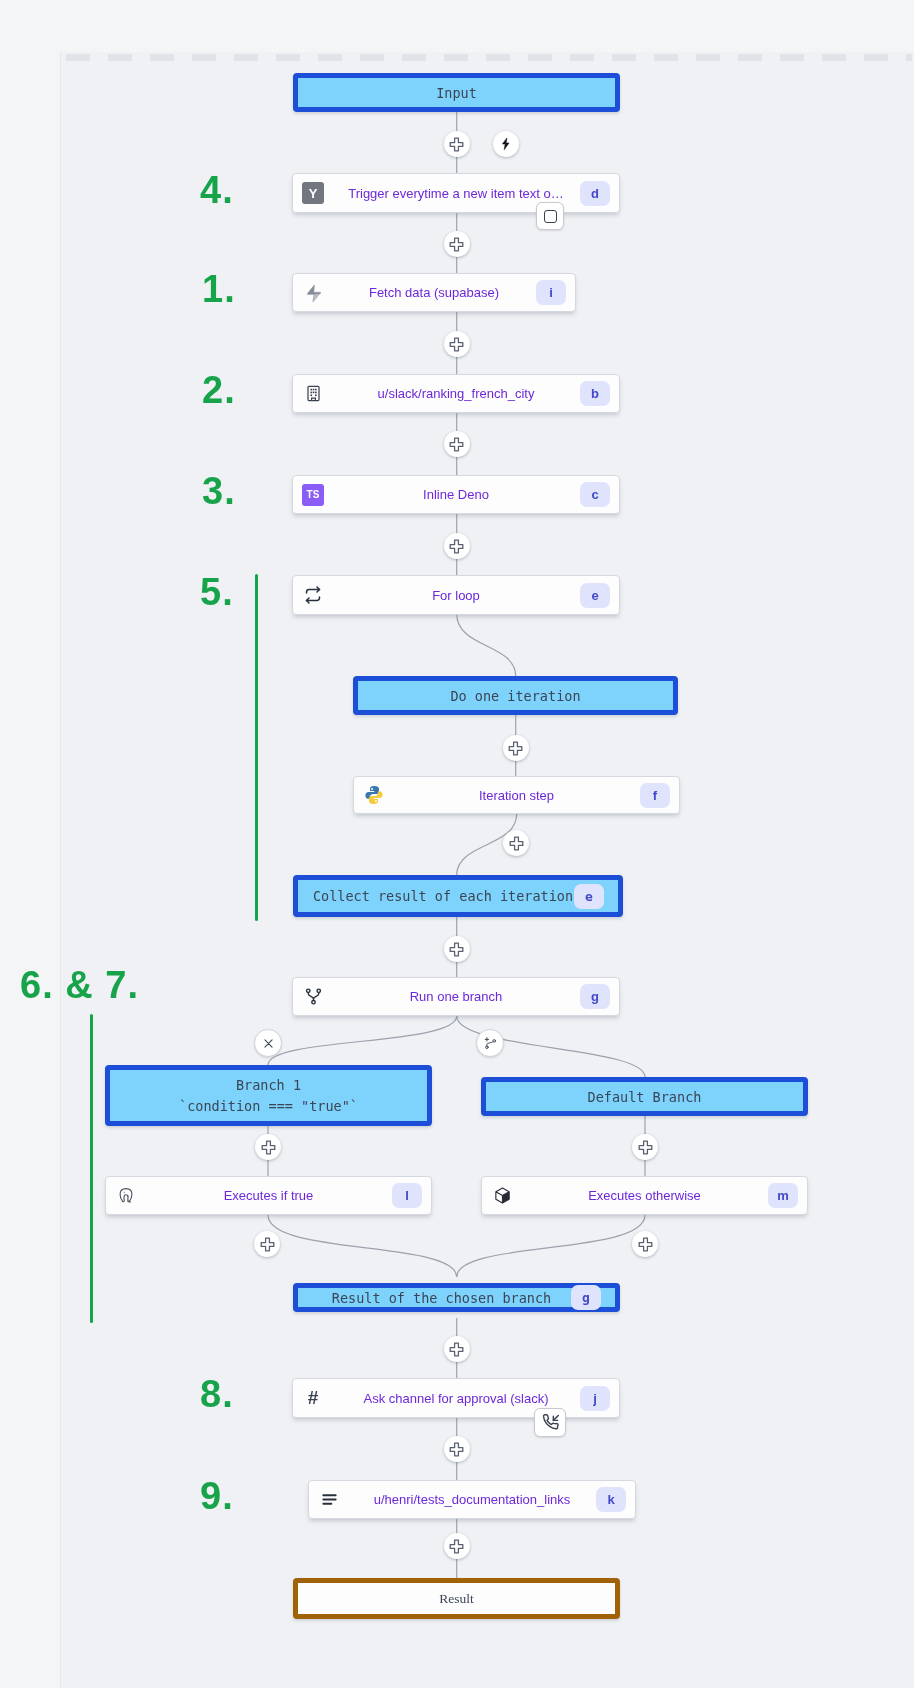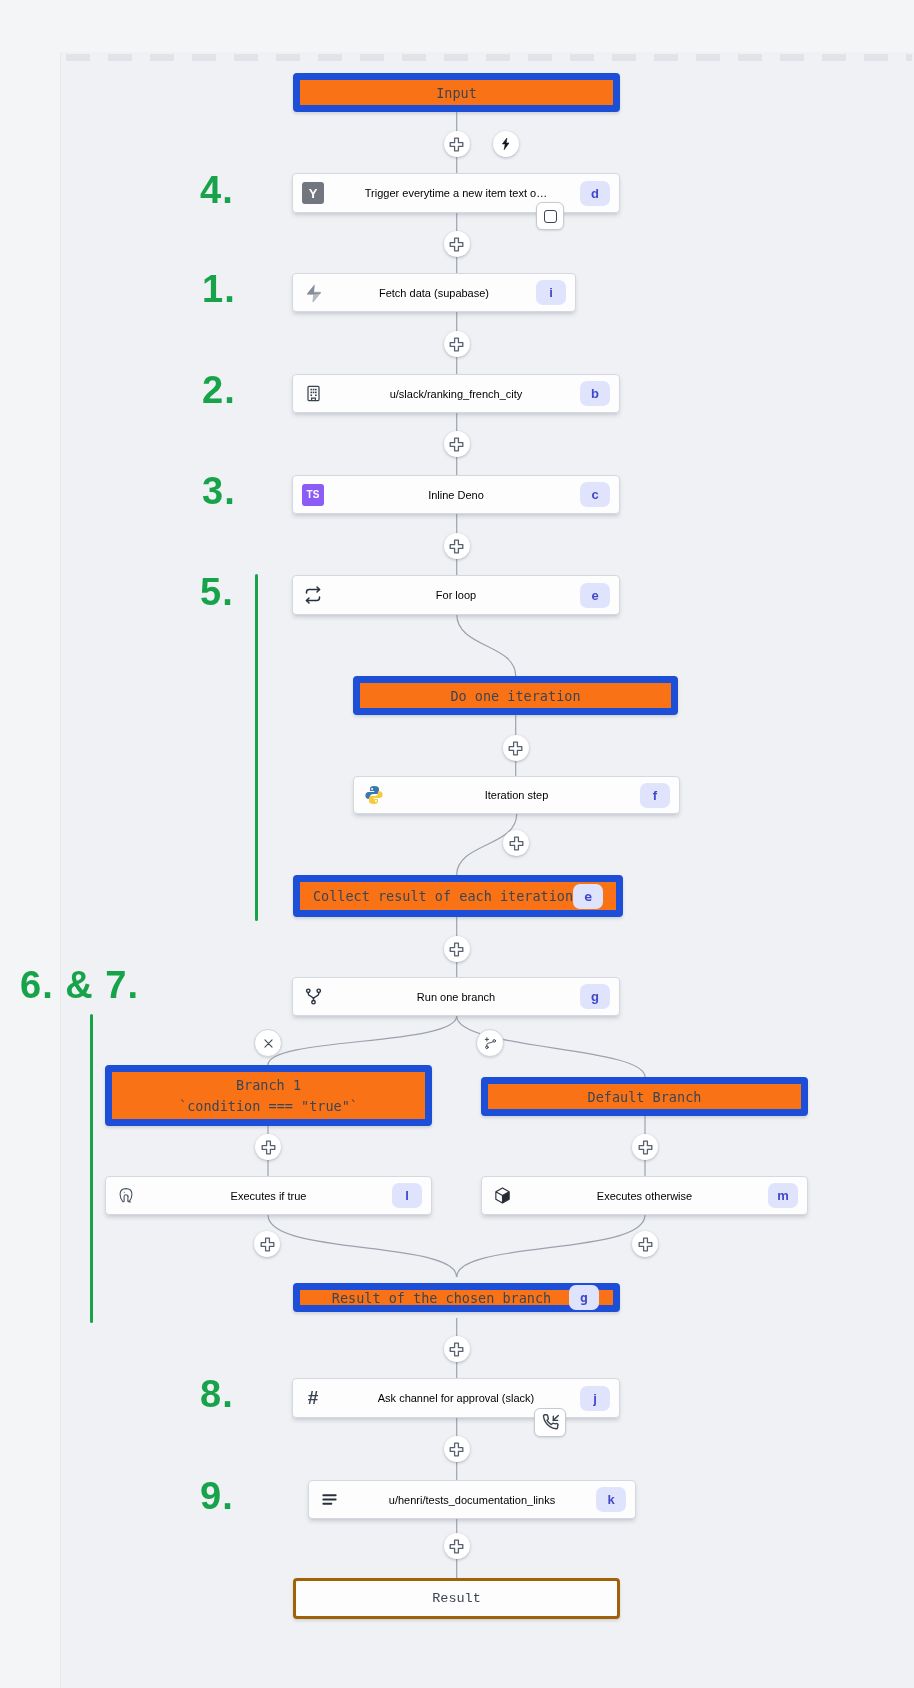--- a/index.html
+++ b/index.html
@@ -12,36 +12,36 @@
     background:#eff1f4;border-left:1px solid #e7e9ee;}
   .dash-row{position:absolute;left:66px;top:54px;width:846px;height:7px;
     background:repeating-linear-gradient(90deg,#e1e3e9 0 24px,transparent 24px 42px);}
   svg.wires{position:absolute;left:0;top:0;z-index:1;}
   .gline{position:absolute;width:3px;background:#17a34a;z-index:2;border-radius:2px;}
   .glabel{position:absolute;z-index:2;color:#17a34a;font-size:38px;font-weight:700;line-height:1;letter-spacing:1px;white-space:nowrap;}
   .node{position:absolute;z-index:3;height:39px;box-sizing:border-box;
     background:#fdfdfe;border:1px solid #d5d8de;border-radius:4px;
     display:flex;align-items:center;padding:0 9px;
     box-shadow:0 3px 4px -1px rgba(100,110,125,.30);}
-  .nlabel{flex:1;text-align:center;font-size:11px;color:#000000;white-space:nowrap;overflow:hidden;text-overflow:ellipsis;padding:0 4px;margin-left:8px;}
+  .nlabel{flex:1;text-align:center;font-size:13px;color:#6d28d9;white-space:nowrap;overflow:hidden;text-overflow:ellipsis;padding:0 4px;margin-left:8px;}
   .nbadge{min-width:30px;height:25px;border-radius:7px;background:#e0e3fc;color:#4349c9;
     font-weight:700;font-size:13px;display:flex;align-items:center;justify-content:center;flex:0 0 auto;}
   .nicon{width:22px;height:22px;display:flex;align-items:center;justify-content:center;flex:0 0 auto;}
   .sqicon{width:22px;height:22px;border-radius:3px;display:flex;align-items:center;justify-content:center;color:#fff;font-weight:700;}
   .ybox{background:#71767f;font-size:13px;}
   .tsbox{background:#8b5cf6;font-size:10px;}
   .hashicon{font-size:19px;font-weight:700;color:#3a4250;}
   .virtual{position:absolute;z-index:3;box-sizing:border-box;
-    background:#f97316;border:7px solid #1d4ed8;border-radius:4px;
+    background:#7dd3fc;border:5px solid #1d4ed8;border-radius:4px;
     display:flex;align-items:center;justify-content:center;
     font-family:"DejaVu Sans Mono", monospace;font-size:13.5px;color:#3c4555;
     box-shadow:0 2px 3px rgba(100,110,125,.22);}
   .virtual .vlabel{flex:1;text-align:center;white-space:nowrap;}
   .virtual.has-badge{padding:0 14px;}
-  .vwhite{background:#fdfdfe;border:3px solid #a16207;font-family:Liberation Mono, monospace;}
+  .vwhite{background:#fdfdfe;border:5px solid #a16207;font-family:Liberation Serif, serif;}
   .vcol{flex-direction:column;justify-content:center;gap:3px;line-height:1.35;}
   .plus{position:absolute;z-index:4;width:26px;height:26px;border-radius:50%;background:#fff;
     display:flex;align-items:center;justify-content:center;
     box-shadow:0 1px 3px rgba(60,70,85,.35);cursor:pointer;}
   .circle-btn{position:absolute;z-index:4;width:28px;height:28px;border-radius:50%;background:#fff;
     border:1px solid #d2d5db;box-sizing:border-box;
     display:flex;align-items:center;justify-content:center;box-shadow:0 1px 2px rgba(60,70,85,.18);cursor:pointer;}
   .hangbadge{position:absolute;z-index:5;background:#fff;border:1px solid #c6c9cf;border-radius:6px;
     display:flex;align-items:center;justify-content:center;box-shadow:0 1px 2px rgba(60,70,85,.15);}
 </style>

